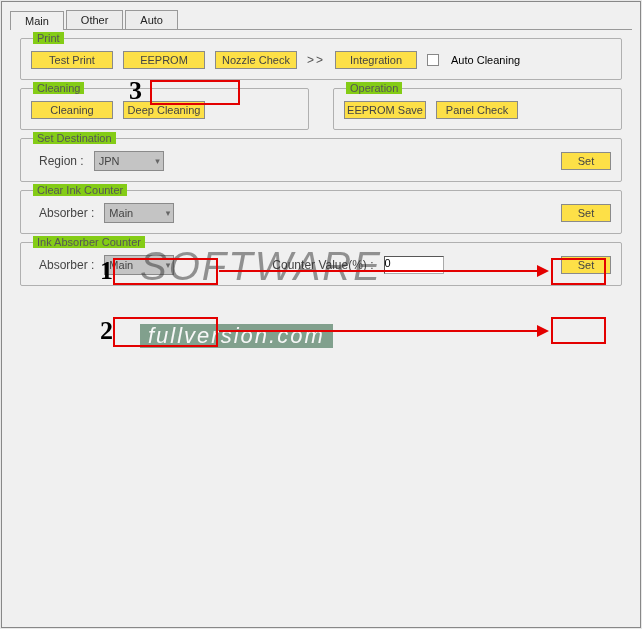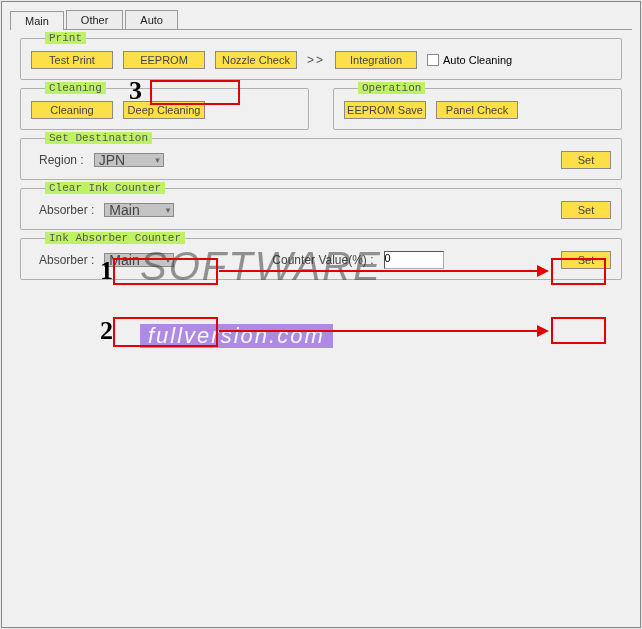--- a/index.html
+++ b/index.html
@@ -58,51 +58,50 @@
 .panel { padding: 0 10px; }
 .group {
   border: 1px solid #b0b0b0;
   border-radius: 2px;
   padding: 12px 10px 10px 10px;
   margin-bottom: 8px;
   position: relative;
 }
 .group-title {
   position: absolute;
-  top: -7px; left: 24px;
-  background: #bef264;
+  top: -7px; left: 12px;
+  background: #84cc16;
   padding: 0 4px;
   font-size: 11px;
   color: #555;
-  font-family: Liberation Mono, monospace;
 }
 .row { display: flex; align-items: center; gap: 10px; }
 .btn {
   background: #fde047;
   border: 1px solid #8a8a8a;
   padding: 2px 0;
   width: 82px;
   text-align: center;
   font-size: 11px;
   color: #444;
 }
 .btn.small { width: 50px; }
 .arrow { font-size: 12px; color: #555; letter-spacing: 2px; }
-.checkbox { display: flex; align-items: center; gap: 4px; }
+.checkbox { display: flex; align-items: center; gap: 12px; }
 .checkbox .box { width: 12px; height: 12px; background: #fff; border: 1px solid #888; }
 .two-col { display: flex; gap: 24px; }
 .two-col .group { flex: 1; }
 .label { color: #444; font-size: 12px; padding-left: 8px; }
 .combo {
-  width: 70px; height: 14px;
+  width: 70px; height: 20px;
   background: #c4c4c4;
   border: 1px solid #8a8a8a;
   display: flex; align-items: center;
   padding: 0 4px;
-  font-size: 14px; color: #444;
+  font-size: 11px; color: #444;
   position: relative;
 }
 .combo::after {
   content: "▾";
   position: absolute; right: 3px;
   color: #666; font-size: 9px;
 }
 .set-right { margin-left: auto; }
 .textbox {
   width: 60px; height: 18px;
@@ -143,21 +142,21 @@
   font-family: Impact, "Arial Black", sans-serif;
   font-size: 40px;
   font-style: italic;
   color: #333;
   opacity: 0.5;
   pointer-events: none;
   line-height: 0.9;
   letter-spacing: 2px;
 }
 .watermark .sub {
-  background: #6d28d9;
+  background: #14532d;
   color: #fff;
   font-size: 22px;
   padding: 2px 8px;
   display: inline-block;
   margin-top: 40px;
 }
 </style>
 </head>
 <body>
 

